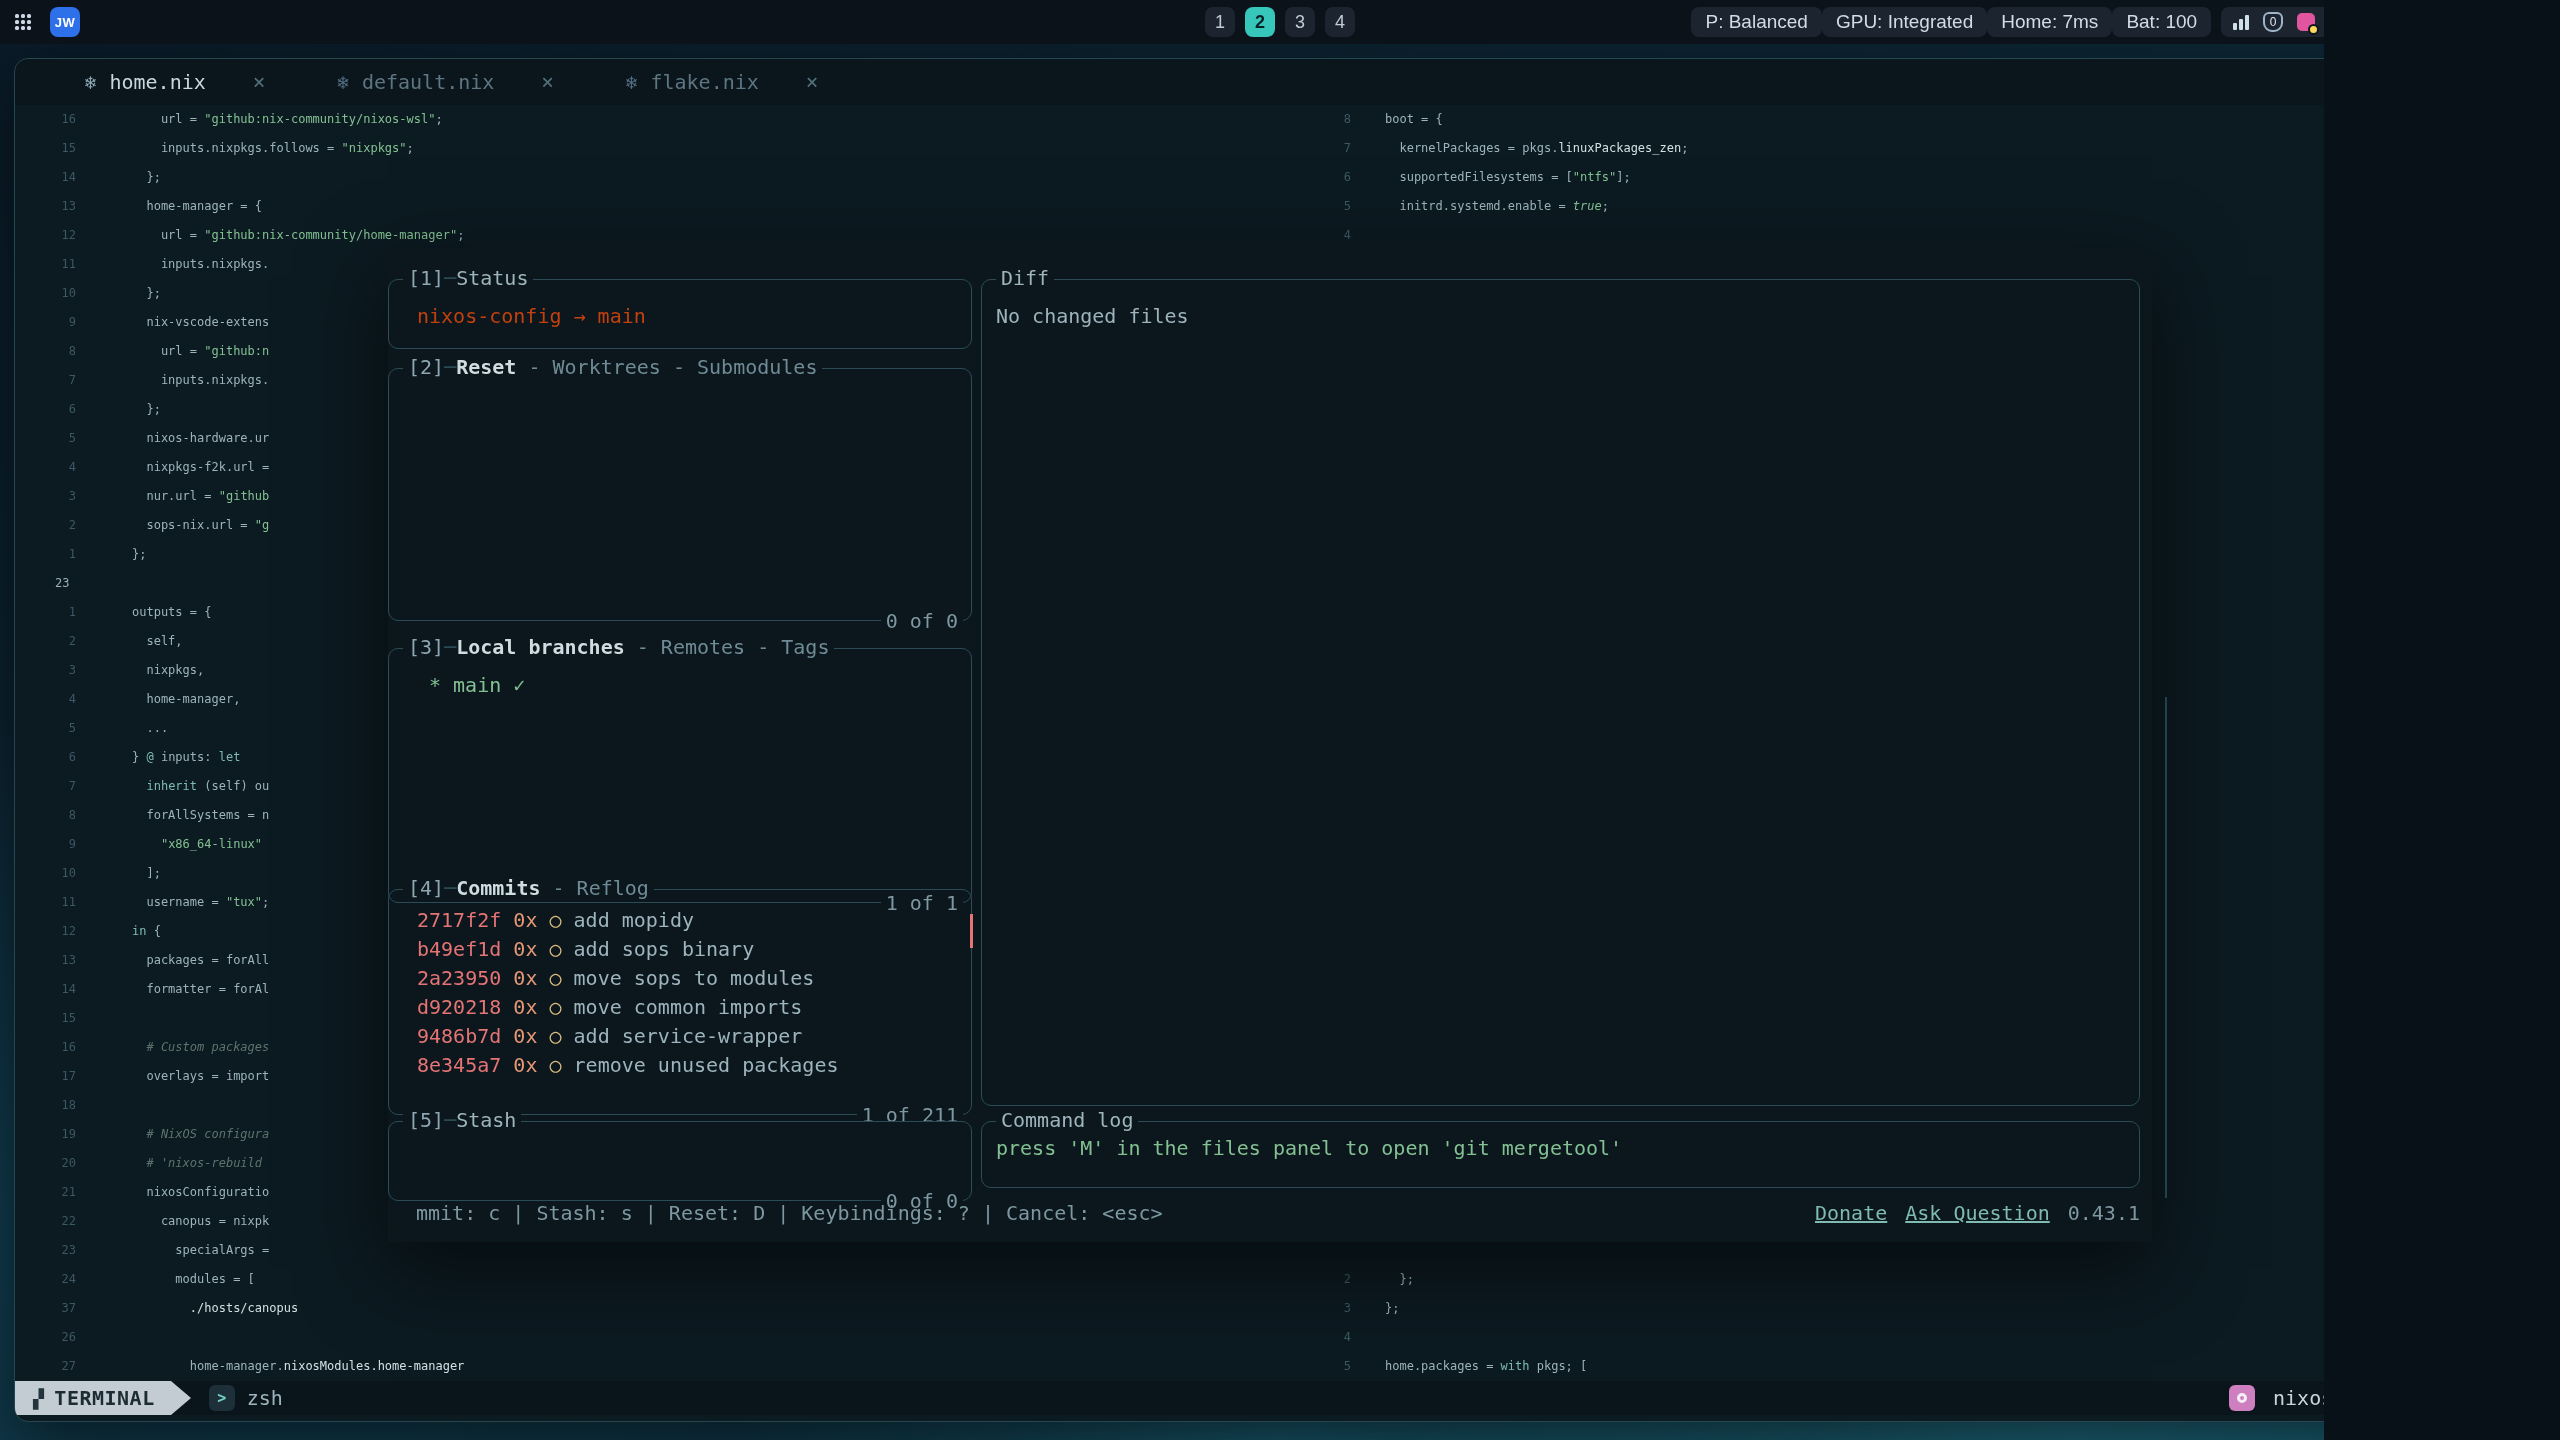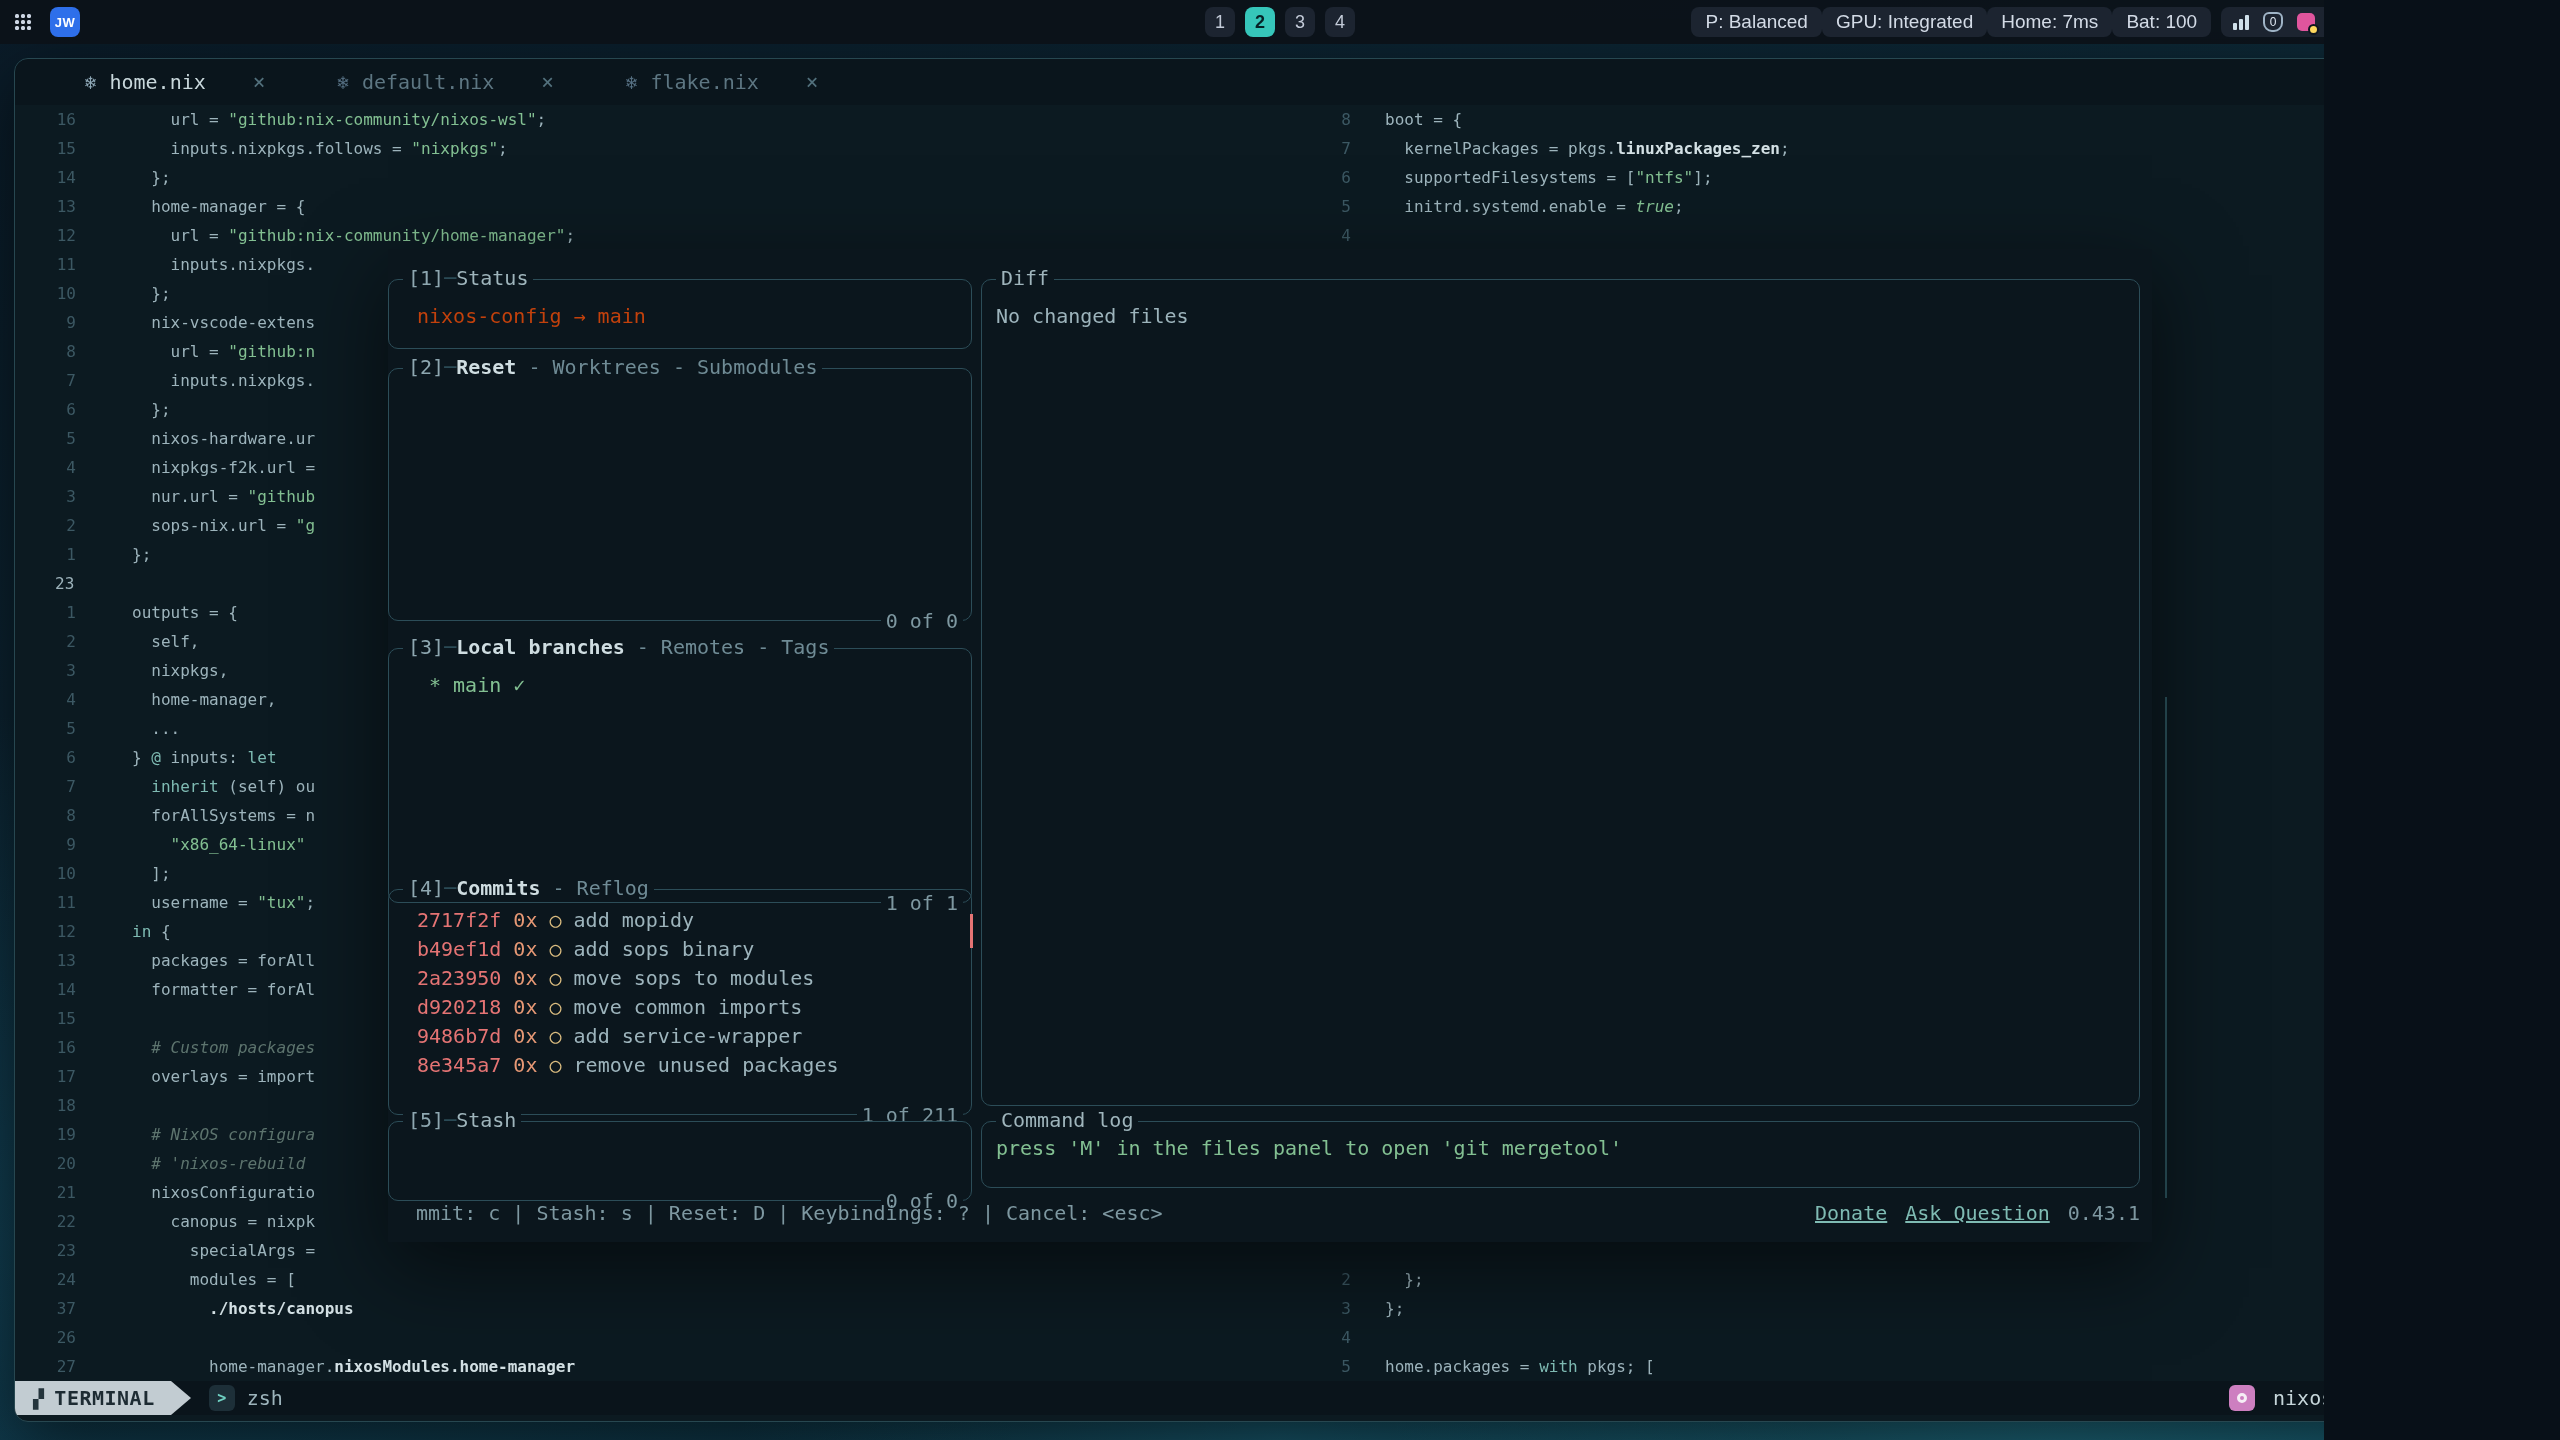--- a/index.html
+++ b/index.html
@@ -44,27 +44,27 @@
 .toggle{width:46px;height:24px;border-radius:12px;background:#c4ced4;position:relative}
 .toggle .knob{position:absolute;left:5px;top:4px;width:16px;height:16px;border-radius:50%;background:#26343c}
 .close-btn{width:36px;height:26px;border-radius:7px;background:#e2747c;color:#351418;display:flex;align-items:center;justify-content:center;font-size:20px;font-weight:bold}
 
 
 #editor{position:absolute;inset:0}
 .pane{position:absolute}
 #pane-left{left:0;top:46px;width:1264px}
 #pane-right-top{left:1275px;top:46px;width:1250px}
 #pane-right-bottom{left:1275px;top:1206px;width:1250px}
-.eline{height:29px;line-height:29px;font-size:16px;white-space:pre;display:flex}
+.eline{height:29px;line-height:29px;font-size:12px;white-space:pre;display:flex}
 .lnum{flex:0 0 61px;text-align:right;color:#3c5863}
 .eline.cur .lnum{text-align:left;padding-left:40px;color:#9cb2ba}
 .code{padding-left:56px;color:#9db4bc;white-space:pre}
 #pane-right-top .code,#pane-right-bottom .code{padding-left:34px}
 .tk-fg{color:#9db4bc}.tk-str{color:#83c092}.tk-kw{color:#7fbbb3}
-.tk-cm{color:#5d746e;font-style:italic}.tk-br{color:#d3e0e4;font-weight:bold}
+.tk-cm{color:#5d746e;font-style:italic}.tk-br{color:#d3e0e4;font-weight:normal}
 .tk-bool{color:#83c092;font-style:italic}
 #pane-scrollbar{position:absolute;left:2150px;top:638px;width:2px;height:501px;background:rgba(73,139,152,.5)}
 
 
 #lazygit{position:absolute;left:373px;top:190px;width:1764px;height:993px;background:#0b161d;box-shadow:0 26px 80px rgba(0,0,0,.55);z-index:10}
 .lg-panel{position:absolute;border:1px solid #2c4d58;border-radius:10px}
 #lg-status{left:0;top:30px;width:584px;height:70px}
 #lg-files{left:0;top:119px;width:584px;height:253px}
 #lg-branches{left:0;top:399px;width:584px;height:255px}
 #lg-commits{left:0;top:640px;width:584px;height:226px}

